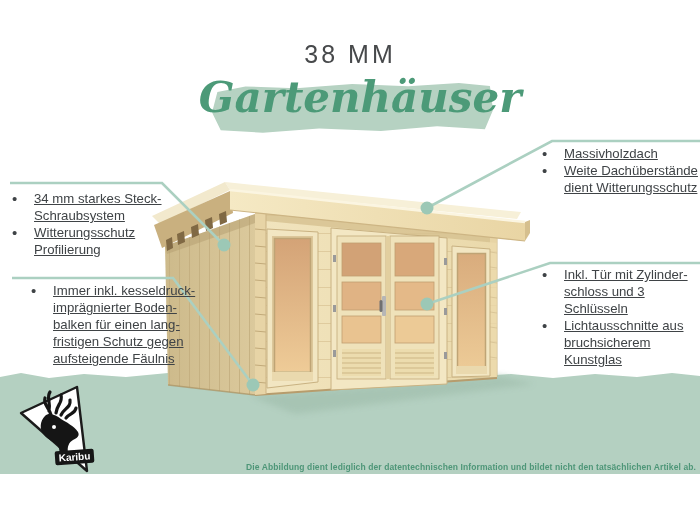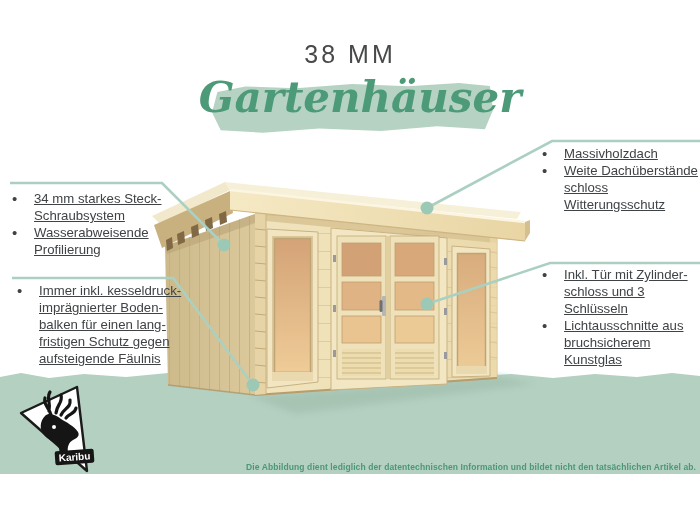--- a/index.html
+++ b/index.html
@@ -24,21 +24,21 @@
   
   svg.art{position:absolute;left:0;top:0;}
 
   
   .feature-list{position:absolute;margin:0;padding:0;list-style:none;
     font-size:13.2px;line-height:17px;color:#3f4346;}
   .feature-list li{position:relative;padding-left:24px;margin:0;white-space:pre-line;text-decoration:underline;}
   .feature-list li::before{content:"\2022";position:absolute;left:2px;top:0;
     font-size:15px;color:#3f4346;}
   .co-lt{left:10px;top:190px;width:175px;}
-  .co-lb{left:15px;top:282px;width:185px;}
+  .co-lb{left:29px;top:282px;width:185px;}
   .co-rt{left:540px;top:145px;width:160px;}
   .co-rb{left:540px;top:266px;width:162px;}
 
   
   .disclaimer{position:absolute;right:4px;top:462px;font-size:8.5px;font-weight:bold;
     color:#4e9678;letter-spacing:0.1px;}
 </style>
 </head>
 <body>
 
@@ -211,36 +211,36 @@
       <g transform="rotate(-4 74 457)">
         <rect x="55" y="450" width="39" height="14" rx="2" fill="#161616"></rect>
         <text x="74.5" y="460.5" text-anchor="middle" font-size="10" font-weight="bold" fill="#ffffff" font-family="Liberation Sans, sans-serif">Karibu</text>
       </g>
     </g>
   </svg>
 
   <ul class="feature-list co-lt">
     <li>34 mm starkes Steck-
 Schraubsystem</li>
-    <li>Wasserabweisende
+    <li>Witterungsschutz
 Profilierung</li>
   </ul>
 
   <ul class="feature-list co-lb">
     <li>Immer inkl. kesseldruck-
 imprägnierter Boden-
 balken für einen lang-
 fristigen Schutz gegen
 aufsteigende Fäulnis</li>
   </ul>
 
   <ul class="feature-list co-rt">
     <li>Massivholzdach</li>
     <li>Weite Dachüberstände
-schloss Witterungsschutz</li>
+dient Witterungsschutz</li>
   </ul>
 
   <ul class="feature-list co-rb">
     <li>Inkl. Tür mit Zylinder-
 schloss und 3 Schlüsseln</li>
     <li>Lichtausschnitte aus
 bruchsicherem Kunstglas</li>
   </ul>
 
   <div class="disclaimer">Die Abbildung dient lediglich der datentechnischen Information und bildet nicht den tatsächlichen Artikel ab.</div>

